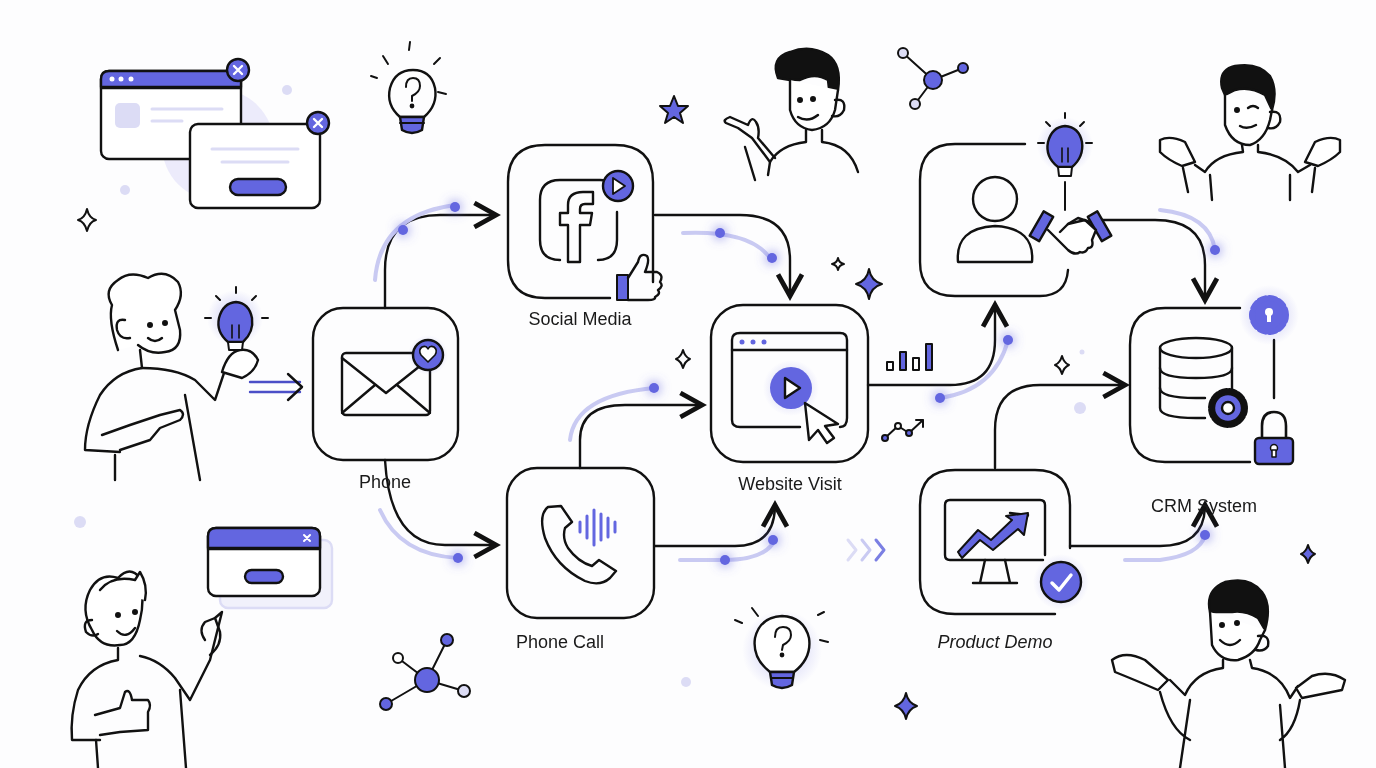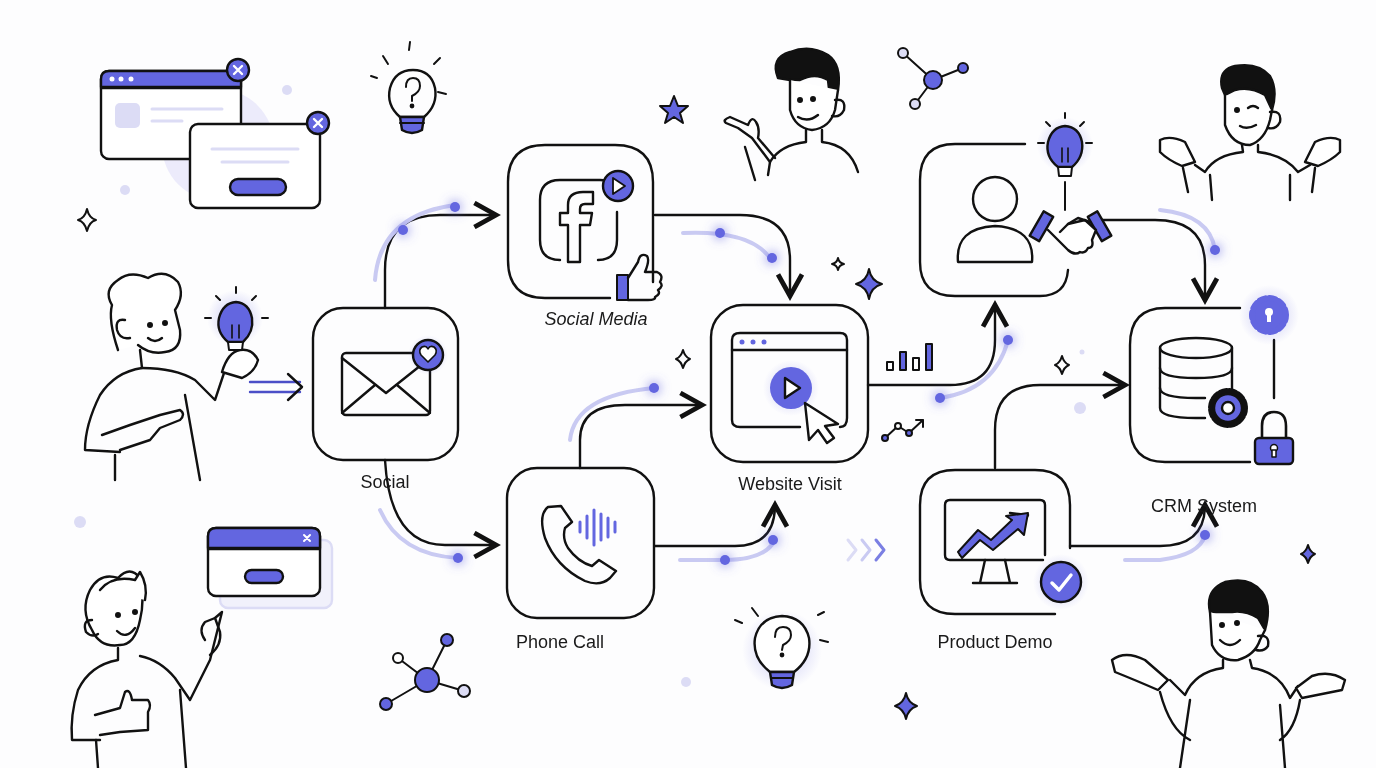--- a/index.html
+++ b/index.html
@@ -366,18 +366,18 @@
         <circle cx="1237" cy="623" r="1.8" fill="#111"></circle>
       <path d="M1220 640 Q1230 650 1240 640" fill="#fff"></path>
       <path d="M1223 660 L1223 668 Q1195 672 1185 695 L1170 680 M1250 660 L1252 668 Q1280 672 1290 698 L1298 686"></path>
       <path d="M1112 660 Q1125 650 1145 660 L1168 680 L1158 690 Q1135 680 1115 672 Z" fill="#fff"></path>
       <path d="M1345 680 Q1330 670 1312 676 L1296 688 L1302 698 Q1322 694 1342 690 Z" fill="#fff"></path>
       <path d="M1160 692 Q1170 730 1190 740 M1300 700 Q1295 730 1280 740 M1190 700 L1180 768 M1280 705 L1285 768"></path>
     </g>
   </g>
 </svg>
 
-<div class="lbl" style="left:385px; top:472px;">Social</div>
-<div class="lbl" style="left:596px; top:309px;font-style:italic;">Social Media</div>
+<div class="lbl" style="left:385px; top:472px;">Phone</div>
+<div class="lbl" style="left:580px; top:309px;">Social Media</div>
 <div class="lbl" style="left:560px; top:632px;">Phone Call</div>
 <div class="lbl" style="left:790px; top:474px;text-align:center;">Website Visit</div>
-<div class="lbl" style="left:995px; top:632px;">Product Demo</div>
+<div class="lbl" style="left:995px; top:632px;font-style:italic;">Product Demo</div>
 <div class="lbl" style="left:1204px; top:472px;margin-top:24px;">CRM System</div>
 
 </body></html>

